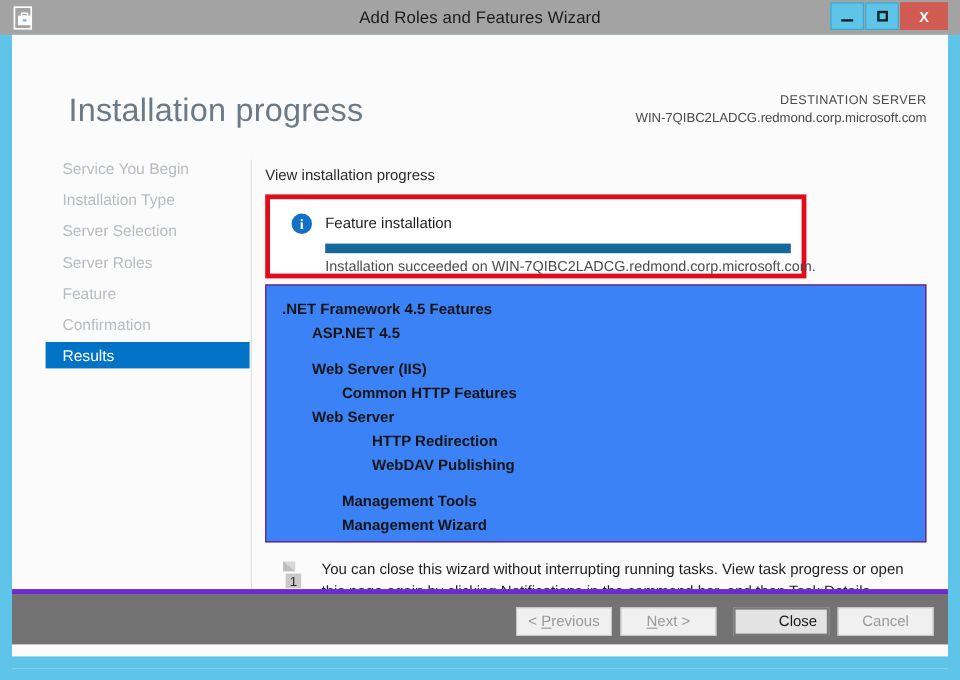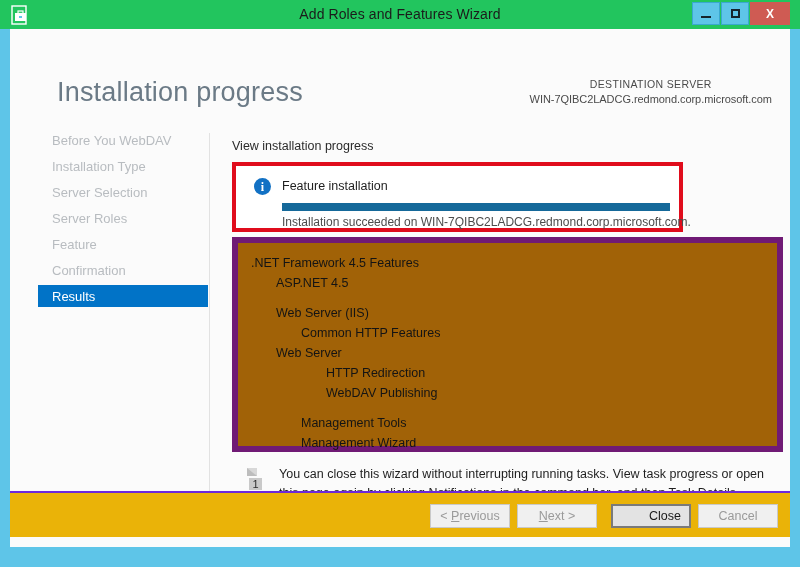--- a/index.html
+++ b/index.html
@@ -18,21 +18,21 @@
     left: 0; top: 0;
     width: 800px; height: 567px;
     background: #5ec5e8;
   }
 
   
   #titlebar {
     position: absolute;
     left: 0; top: 0;
     width: 800px; height: 29px;
-    background: #22c55e;
+    background: #a3a3a3;
   }
   #titlebar-icon {
     position: absolute;
     left: 9px; top: 4px;
     width: 22px; height: 22px;
   }
   #titlebar-title {
     position: absolute;
     left: 0; top: 6px;
     width: 800px;
@@ -74,21 +74,21 @@
     position: absolute;
     left: 47px; top: 48px;
     font-size: 27px;
     color: #6b7a86;
     font-weight: normal;
     letter-spacing: .2px;
   }
   #dest-block {
     position: absolute;
     right: 18px; top: 48px;
-    text-align: center;
+    text-align: right;
     line-height: 15px;
   }
   #dest-label {
     font-size: 10.5px;
     color: #4a4a4a;
     letter-spacing: .35px;
   }
   #dest-server {
     font-size: 11px;
     color: #4a4a4a;
@@ -118,21 +118,21 @@
     color: #ffffff;
   }
   #divider {
     position: absolute;
     left: 199px; top: 104px;
     width: 1px; height: 390px;
     background: #e2e2e2;
   }
 
   
-  #main { position: absolute; left: 11px; top: 0; width: 768px; height: 518px; padding-left: 40px; }
+  #main { position: absolute; left: 0; top: 0; width: 768px; height: 518px; padding-left: 40px; }
 
   #view-progress-label {
     position: absolute;
     left: 211px; top: 110px;
     font-size: 12.5px;
     color: #2b2b2b;
   }
 
   
   #red-box {
@@ -181,22 +181,23 @@
     font-size: 12px;
     color: #4c4c4c;
     white-space: nowrap;
   }
 
   
   #feature-box {
     position: absolute;
     left: 211px; top: 208px;
     width: 551px; height: 215px;
-    background: #a16207;
-    border: 6px solid #701a75;
+    background: #3b82f6;
+    border: 1px solid #701a75;
+    font-weight: bold;
   }
   #feature-list {
     position: absolute;
     left: 13px; top: 10px;
     width: 520px;
   }
   .feat-row {
     font-size: 12.5px;
     color: #141414;
     height: 20px;
@@ -235,22 +236,22 @@
     color: #1764a6;
     text-decoration: none;
     cursor: pointer;
   }
 
   
   #footer {
     position: absolute;
     left: 0; bottom: 10px;
     width: 780px; height: 46px;
-    background: #eab308;
-    border-top: 2px solid #6d28d9;
+    background: #737373;
+    border-top: 4px solid #6d28d9;
   }
   .wizbtn {
     position: absolute;
     top: 11px;
     width: 80px; height: 24px;
     font-size: 12.5px;
     font-family: "Liberation Sans", sans-serif;
     background: #f0f0f0;
     border: 1px solid #c9c9c9;
     color: #9a9a9a;
@@ -298,21 +299,21 @@
   <div id="content">
 
     <h1 id="page-title">Installation progress</h1>
     <div id="dest-block">
       <div id="dest-label">DESTINATION SERVER</div>
       <div id="dest-server">WIN-7QIBC2LADCG.redmond.corp.microsoft.com</div>
     </div>
 
     <nav id="sidebar">
         <div class="nav-item" style="top: 0px;">
-          <span>Before You WebDAV</span>
+          <span>Service You Begin</span>
         </div>
         <div class="nav-item" style="top: 26px;">
           <span>Installation Type</span>
         </div>
         <div class="nav-item" style="top: 52px;">
           <span>Server Selection</span>
         </div>
         <div class="nav-item" style="top: 78px;">
           <span>Server Roles</span>
         </div>

